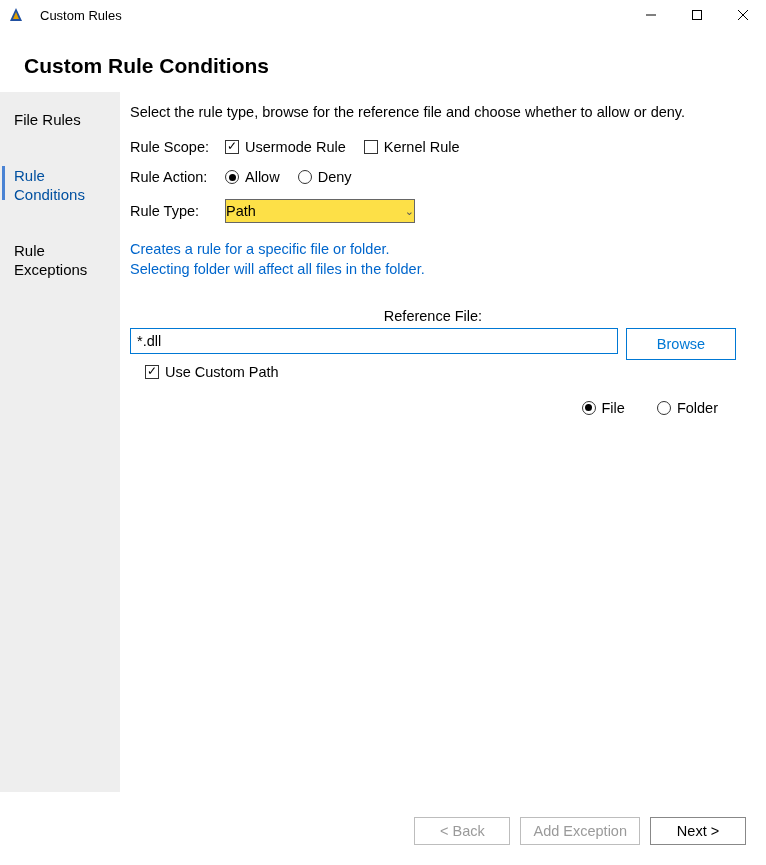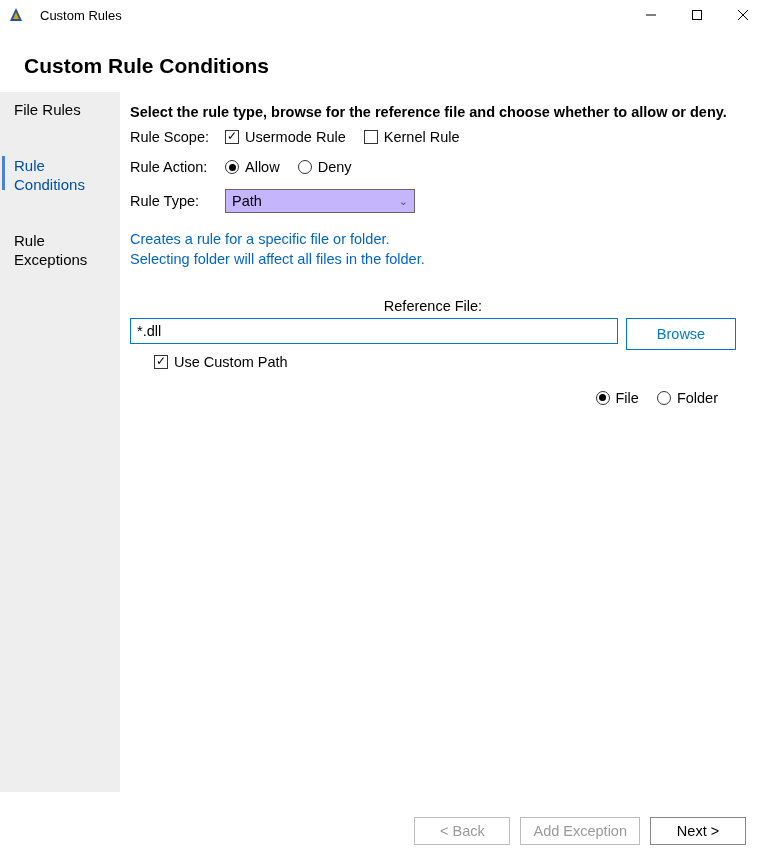--- a/index.html
+++ b/index.html
@@ -41,20 +41,21 @@
 
   .body-area {
     display: flex;
     height: 700px;
   }
 
   
   .sidebar {
     width: 120px;
     background: #eee;
+    padding-top: 10px;
   }
   .side-item {
     padding: 8px 6px 18px 14px;
     font-size: 15px;
     color: #000;
     cursor: default;
     position: relative;
     line-height: 1.3;
   }
   .side-item.selected {
@@ -67,21 +68,21 @@
     width: 3px; height: 34px;
     background: #4a83d4;
   }
   .side-item + .side-item { margin-top: 10px; }
 
   
   .content {
     flex: 1;
     padding: 10px 30px 0 10px;
   }
-  .desc { margin-bottom: 6px; line-height: 1.45; font-weight: bold; }
+  .desc { margin-bottom: 16px; line-height: 1.45; }
 
   .row { display: flex; align-items: center; margin-bottom: 14px; }
   .lbl { width: 95px; }
 
   .cb-wrap, .rb-wrap {
     display: inline-flex; align-items: center; margin-right: 18px; cursor: default;
     gap: 6px;
   }
 
   
@@ -100,21 +101,21 @@
     display:inline-flex; align-items:center; justify-content:center; background:#fff;
   }
   .rb.checked::after {
     content:""; width:7px; height:7px; background:#000; border-radius:50%;
   }
 
   
   .select-wrap {
     width: 190px; height: 24px; border: 1px solid #666;
     display: flex; align-items: center; justify-content: space-between;
-    padding: 0 6px; background:#c4b5fd; cursor:default;
+    padding: 0 0; background:#fde047; cursor:default;
   }
   .chev { font-size: 11px; color:#555; }
 
   .hint { color: #0066cc; margin-top: 16px; margin-bottom: 28px; line-height: 1.4; }
 
   .ref-label { margin-bottom: 4px; text-align: center; }
 
   .ref-row { display:flex; gap:8px; align-items:stretch; }
   .ref-input {
     flex:1; border:1px solid #0078d4; height:26px; padding:2px 6px;
@@ -123,21 +124,21 @@
   .browse-btn {
     width: 110px; border:1px solid #0078d4; color:#0078d4; background:#fff;
     display:flex; align-items:center; justify-content:center; cursor:default;
     height:32px; font-size:14.5px;
   }
 
   .under-ref-row {
     display:flex; justify-content:space-between; align-items:center;
     margin-top:4px;
   }
-  .ff-group { display:flex; margin-top:20px; justify-content:flex-end; }
+  .ff-group { display:flex; gap:14px; margin-top:20px; justify-content:flex-end; }
 
   
   .footer {
     position:absolute; left:0; right:0; bottom:20px;
     display:flex; justify-content:flex-end; gap:10px; padding-right:20px;
   }
   .btn {
     min-width: 96px; height: 28px;
     border:1px solid #888; background:#fff;
     display:flex; align-items:center; justify-content:center;
@@ -236,21 +237,21 @@
 
     <div class="ref-label">Reference File:</div>
     <div class="ref-row">
       <input class="ref-input" value="*.dll" style="">
       <div class="browse-btn">
         <span>Browse</span>
       </div>
     </div>
 
     <div class="under-ref-row">
-      <span class="cb-wrap" style="margin-left:24px;">
+      <span class="cb-wrap" style="margin-left:15px;">
         <span class="cb checked"></span>
         <span>Use Custom Path</span>
       </span>
     </div>
     <div class="ff-group">
         <span class="rb-wrap">
           <span class="rb checked"></span>
           <span>File</span>
         </span>
         <span class="rb-wrap">

